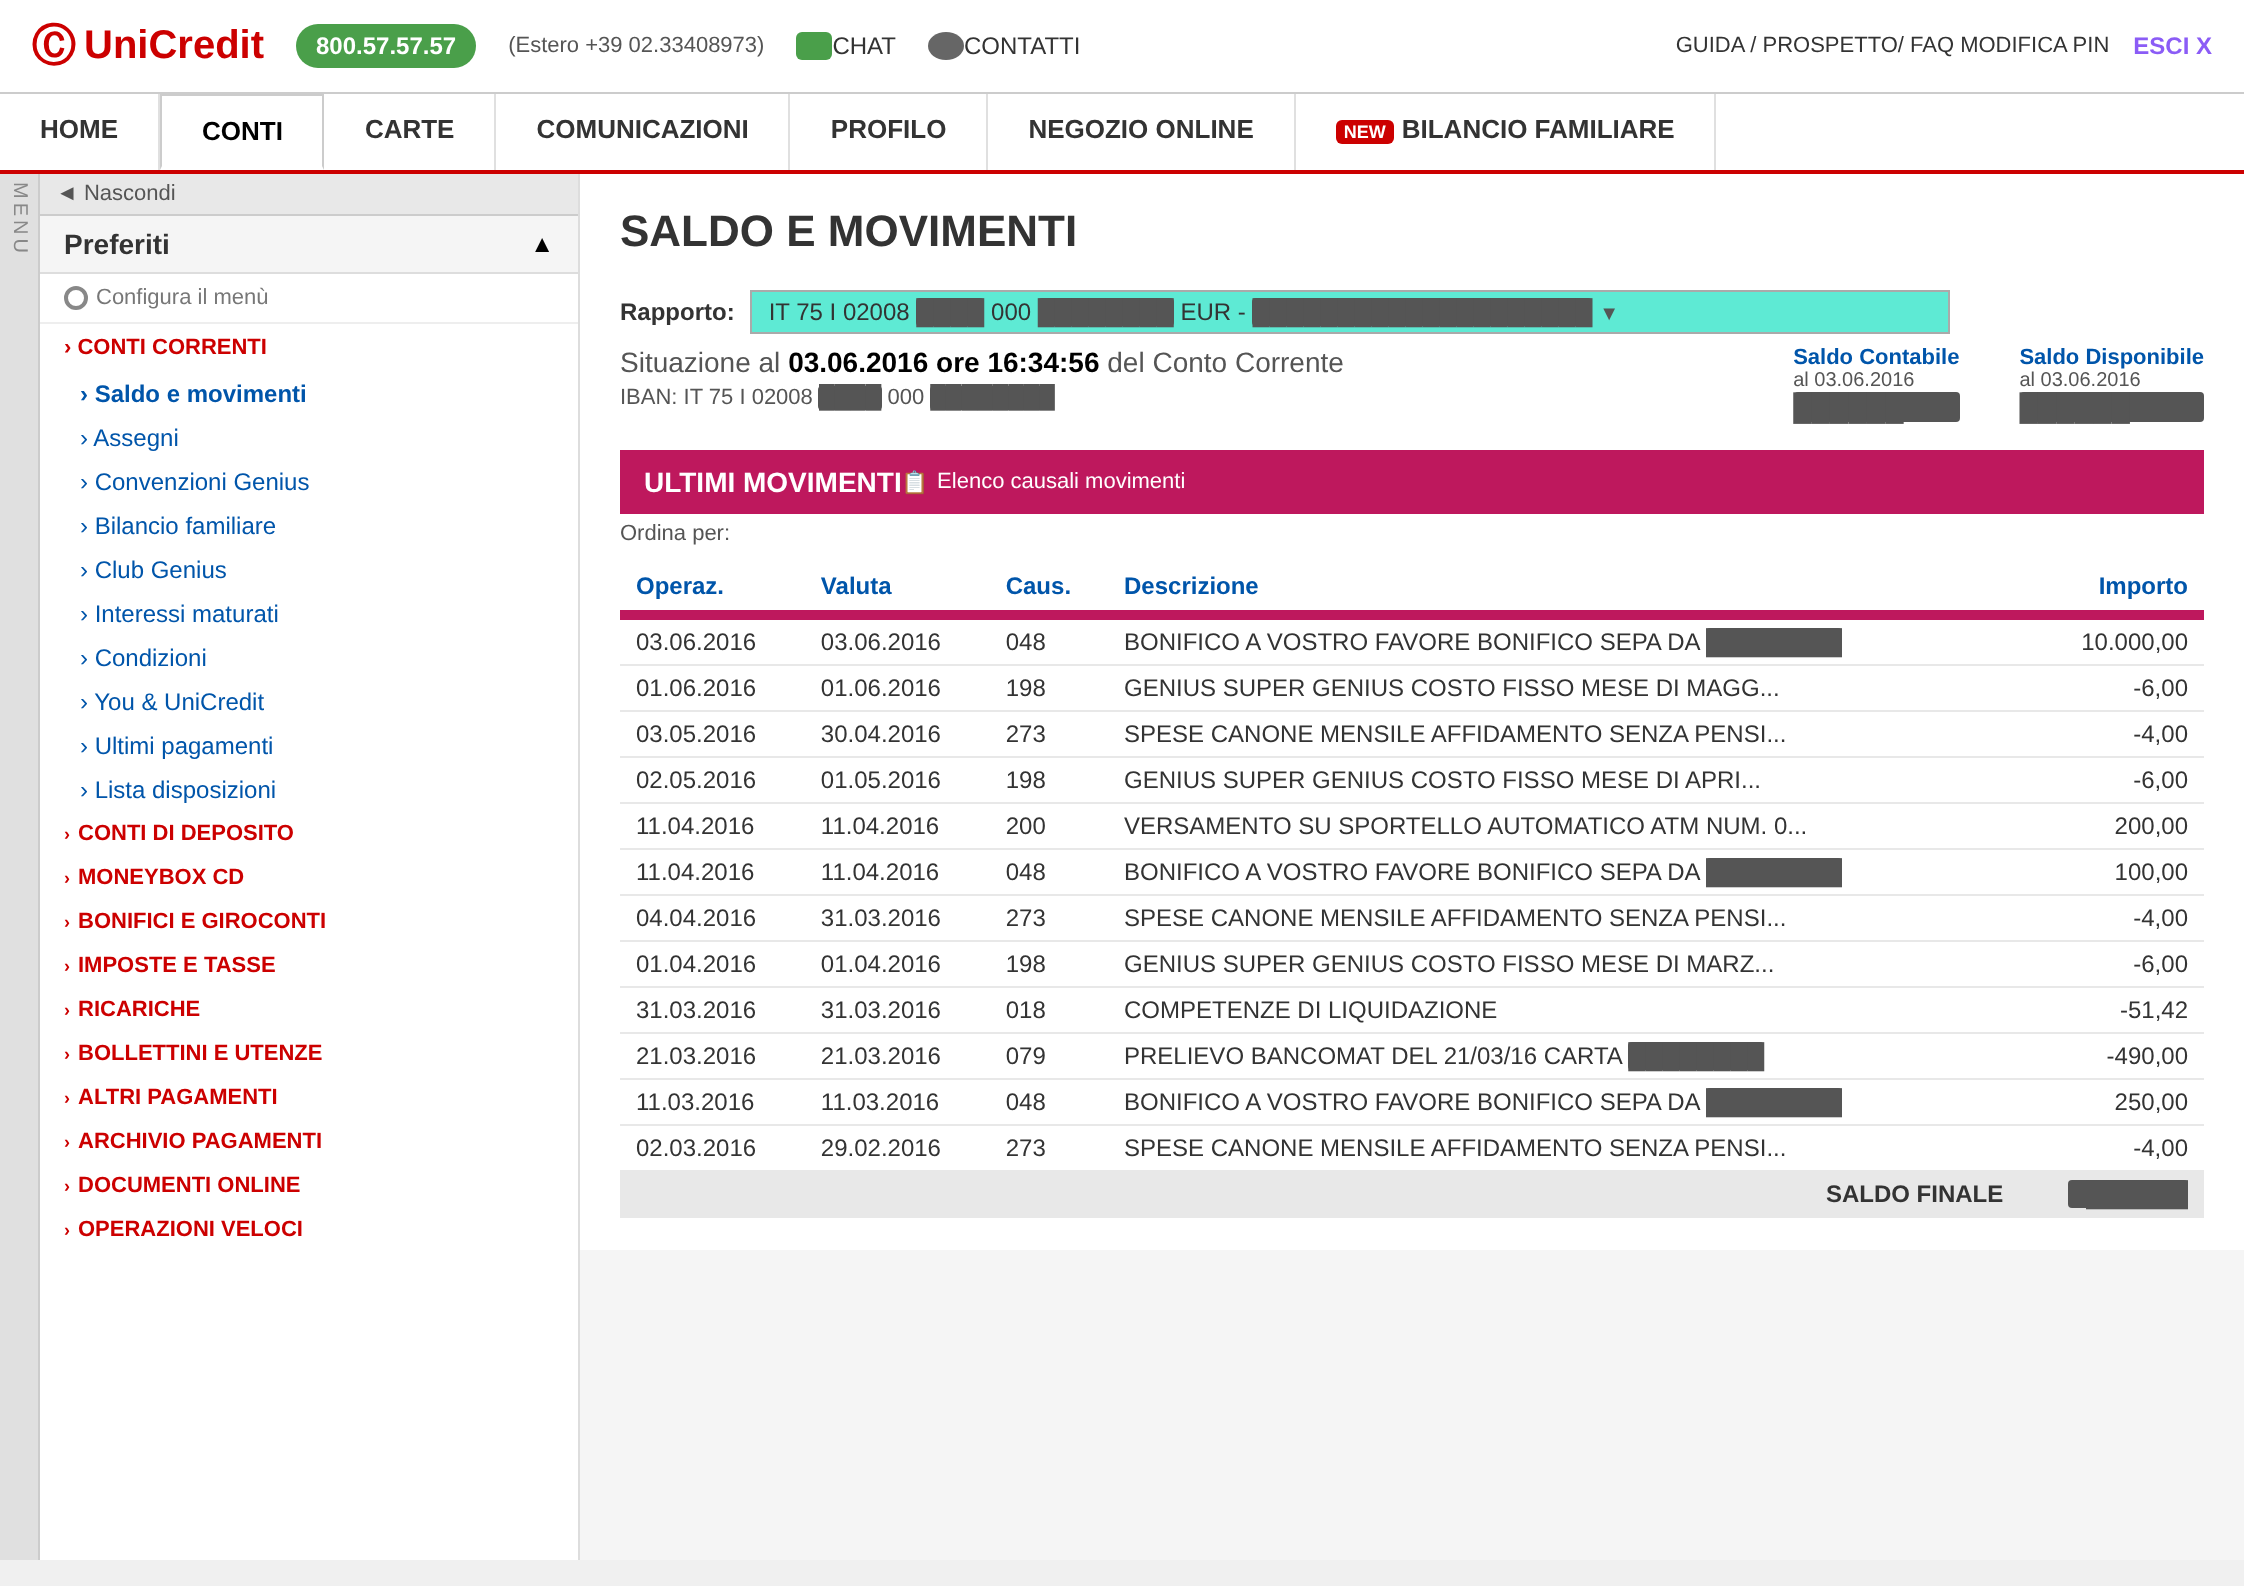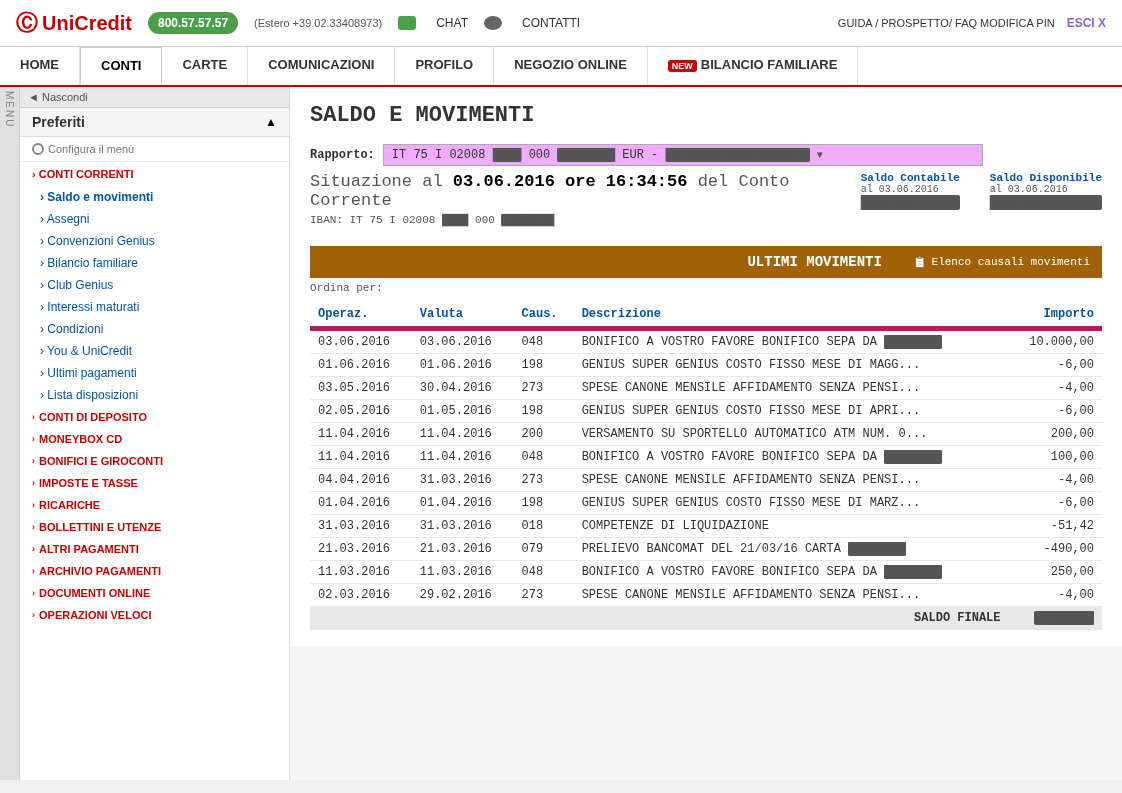--- a/index.html
+++ b/index.html
@@ -22,21 +22,21 @@
       color: #fff;
       border-radius: 12px;
       padding: 4px 10px;
       font-size: 12px;
       font-weight: bold;
       text-align: right;
     }
     .estero-text { font-size: 11px; color: #555; }
     .header-links { margin-left: auto; display: flex; align-items: center; gap: 12px; }
     .chat-btn, .contatti-btn {
-      display: flex; align-items: flex-end; gap: 20px;
+      display: flex; align-items: flex-end; gap: 0;
       font-size: 12px; color: #333; cursor: pointer;
     }
     .chat-icon { width: 18px; height: 14px; background: #4a9f4a; border-radius: 3px; display: inline-block; }
     .contatti-icon { width: 18px; height: 14px; background: #666; border-radius: 50%; display: inline-block; }
     .header-nav-links { display: flex; gap: 10px; font-size: 11px; color: #333; }
     .header-nav-links span { cursor: pointer; padding-left: 22px; }
     .esci-link { color: #8b5cf6; font-weight: bold; cursor: pointer; }
 
     
     .nav {
@@ -164,21 +164,20 @@
       gap: 4px;
     }
     .arrow-right { font-size: 9px; color: #cc0000; }
 
     
     .content {
       flex: 1;
       background: #f5f5f5;
       overflow-y: auto;
       padding: 0;
-      font-family: Liberation Mono, monospace;
     }
     .content-inner {
       background: #fff;
       margin: 0;
       padding: 16px 20px;
     }
     .page-title {
       font-size: 22px;
       font-weight: bold;
       color: #333;
@@ -190,31 +189,31 @@
       align-items: center;
       gap: 8px;
       margin-bottom: 6px;
     }
     .rapporto-label {
       font-size: 12px;
       font-weight: bold;
       color: #333;
     }
     .rapporto-value {
-      background: #f0abfc;
+      background: #5eead4;
       border: 1px solid #aaa;
       padding: 3px 8px;
       font-size: 12px;
       color: #333;
       flex: 1;
       max-width: 600px;
     }
     .dropdown-arrow { font-size: 10px; color: #555; }
     .situazione-row {
-      font-size: 17px;
+      font-size: 14px;
       color: #555;
       margin-bottom: 4px;
     }
     .situazione-row b { color: #000; }
     .iban-row {
       font-size: 11px;
       color: #555;
       margin-bottom: 8px;
     }
     .saldo-item {
@@ -228,26 +227,25 @@
       font-size: 11px;
       font-weight: bold;
     }
     .saldo-sub { color: #555; font-size: 10px; }
     .saldo-amount { font-size: 13px; font-weight: bold; color: #000; }
 
     
     .movimenti-header {
       display: flex;
       align-items: center;
-      justify-content: flex-end;
-      background: #a16207;
+      justify-content: flex-start;
+      background: #be185d;
       color: #fff;
       padding: 8px 12px;
       margin: 12px 0 0 0;
-      gap: 32px;
     }
     .movimenti-title {
       font-size: 14px;
       font-weight: bold;
       color: #fff;
       text-transform: uppercase;
     }
     .elenco-link {
       color: #fff;
       font-size: 11px;

